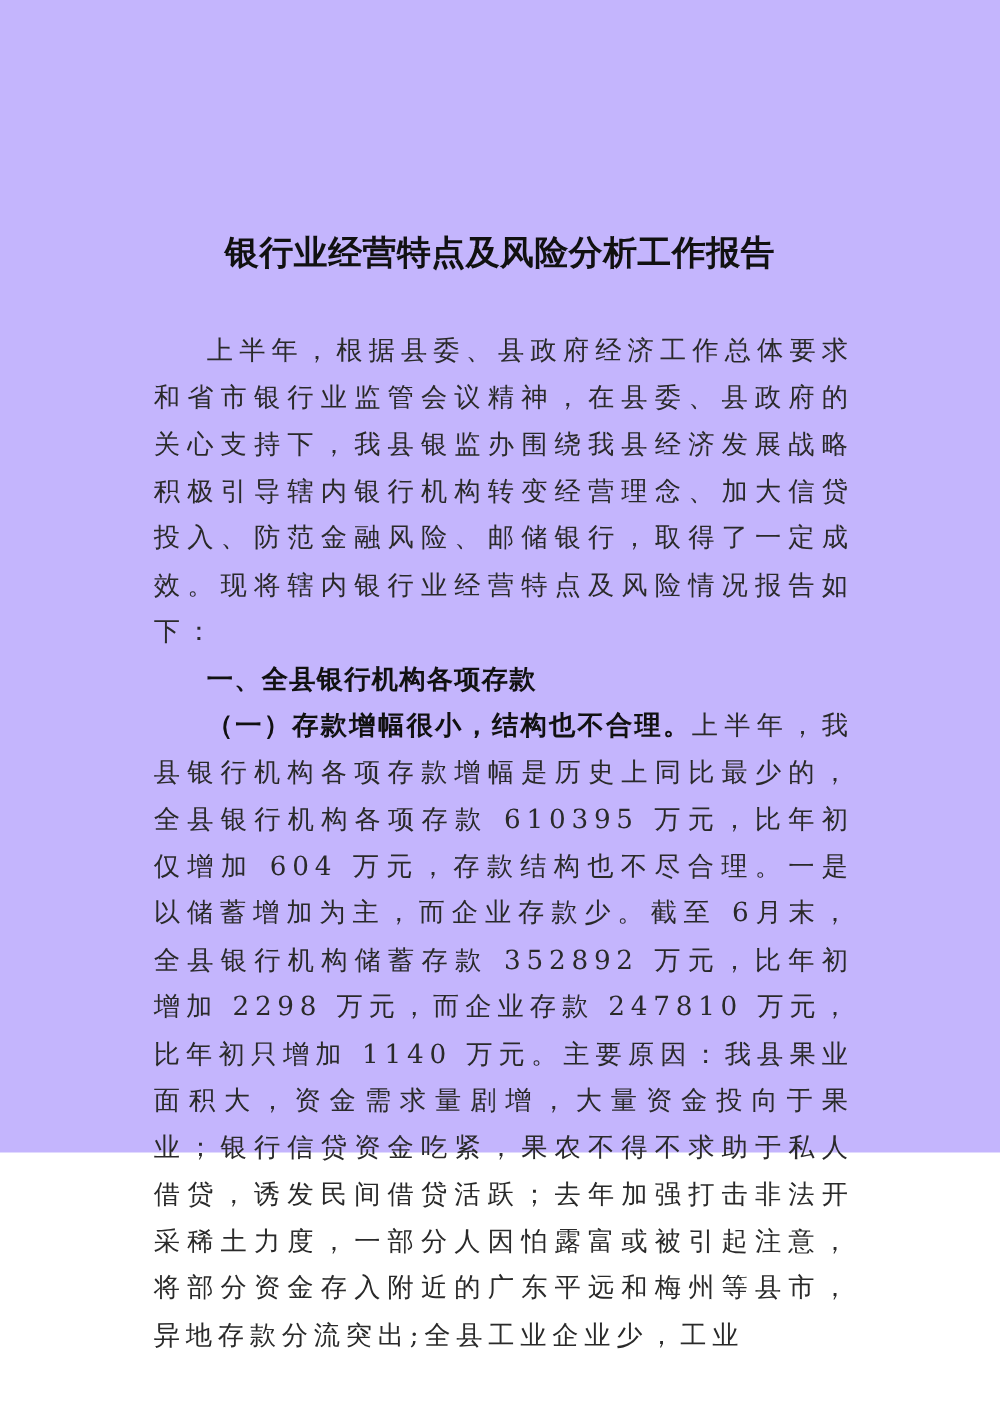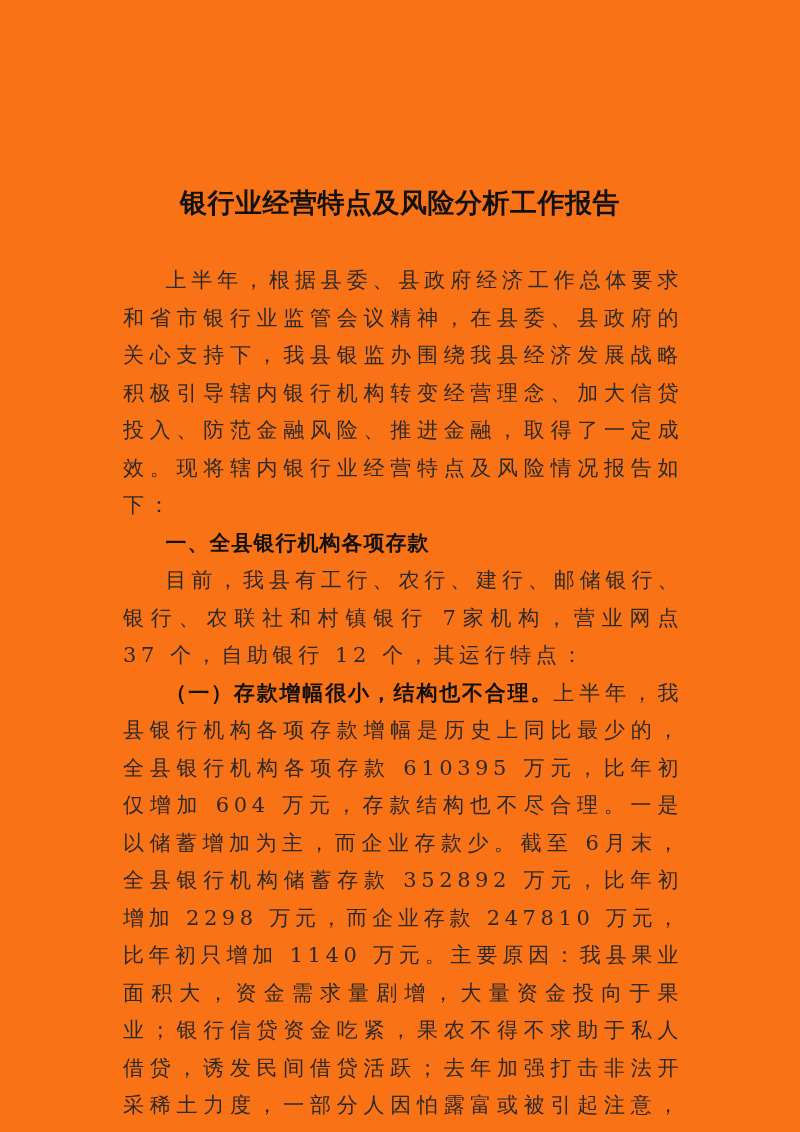--- a/index.html
+++ b/index.html
@@ -10,22 +10,22 @@
     body {
       width: 800px;
       height: 1132px;
       position: relative;
       overflow: hidden;
       color: #1e1e1e;
     }
     .page {
       position: absolute;
       left: 0; top: 0;
-      width: 800px; height: 1132px;
-      background: #f97316;
+      width: 800px; height: 922px;
+      background: #c4b5fd;
     }
     .title {
       position: absolute;
       top: 181px;
       left: 0;
       width: 800px;
       text-align: center;
       font-family: "DejaVu Sans", sans-serif;
       font-weight: bold;
       font-size: 27px;
@@ -64,18 +64,17 @@
       color: #111111;
     }
   </style>
 </head>
 <body>
 
 <div class="page">
   <h1 class="title">银行业经营特点及风险分析工作报告</h1>
 
   <div class="body-text">
-    <p>上半年，根据县委、县政府经济工作总体要求和省市银行业监管会议精神，在县委、县政府的关心支持下，我县银监办围绕我县经济发展战略积极引导辖内银行机构转变经营理念、加大信贷投入、防范金融风险、推进金融，取得了一定成效。现将辖内银行业经营特点及风险情况报告如下：</p>
+    <p>上半年，根据县委、县政府经济工作总体要求和省市银行业监管会议精神，在县委、县政府的关心支持下，我县银监办围绕我县经济发展战略积极引导辖内银行机构转变经营理念、加大信贷投入、防范金融风险、邮储银行，取得了一定成效。现将辖内银行业经营特点及风险情况报告如下：</p>
     <p class="section-heading">一、全县银行机构各项存款</p>
-    <p>目前，我县有工行、农行、建行、邮储银行、银行、农联社和村镇银行 7家机构，营业网点 37 个，自助银行 12 个，其运行特点：</p>
     <p><span class="bold-lead">（一）存款增幅很小，结构也不合理。</span><span>上半年，我县银行机构各项存款增幅是历史上同比最少的，全县银行机构各项存款 610395 万元，比年初仅增加 604 万元，存款结构也不尽合理。一是以储蓄增加为主，而企业存款少。截至 6月末，全县银行机构储蓄存款 352892 万元，比年初增加 2298 万元，而企业存款 247810 万元，比年初只增加 1140 万元。主要原因：我县果业面积大，资金需求量剧增，大量资金投向于果业；银行信贷资金吃紧，果农不得不求助于私人借贷，诱发民间借贷活跃；去年加强打击非法开采稀土力度，一部分人因怕露富或被引起注意，将部分资金存入附近的广东平远和梅州等县市，异地存款分流突出;全县工业企业少，工业</span></p>
   </div>
 </div>
 
 </body></html>

